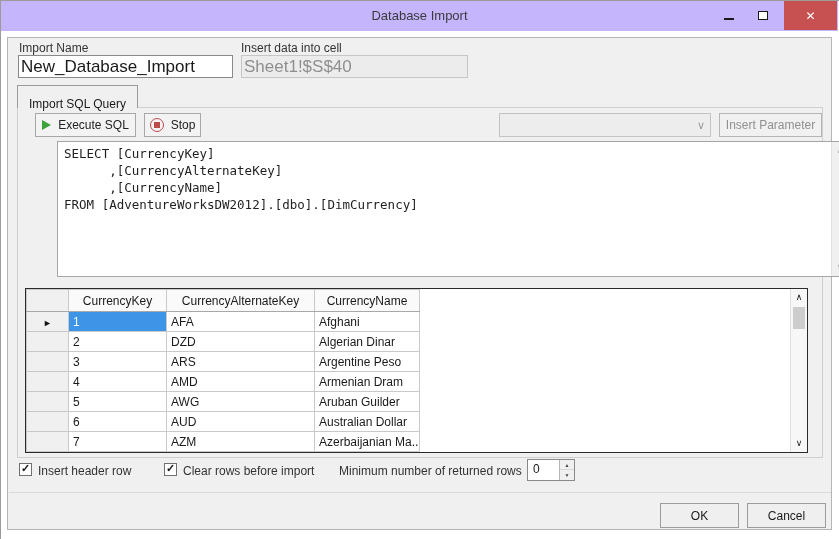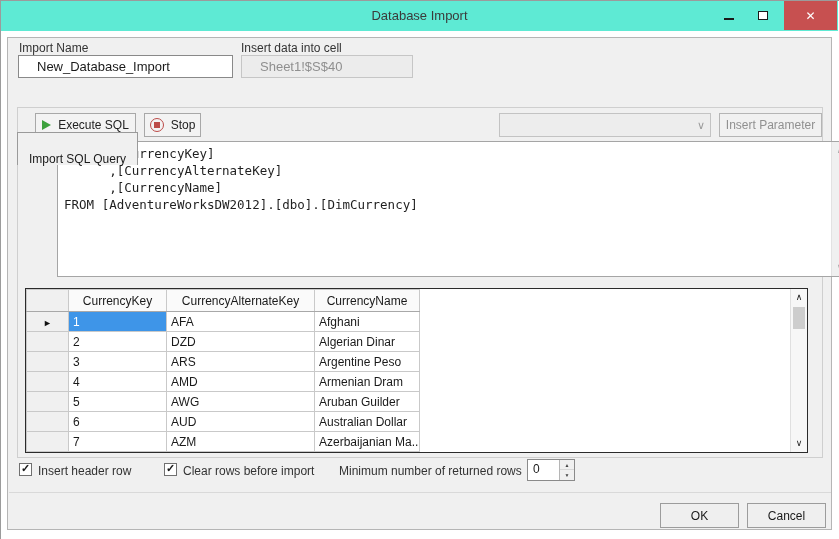--- a/index.html
+++ b/index.html
@@ -2,41 +2,41 @@
 <html><head>
 <meta charset="utf-8">
 <style>
   html,body{margin:0;padding:0;background:#d8d8d8;font-family:"Liberation Sans",sans-serif;}
   .win *{box-sizing:border-box;}
   .win{position:relative;width:839px;height:539px;background:#ffffff;
        border:1px solid #9b9b9b;border-bottom:2px solid #b3524e;overflow:hidden;
        font-family:"Liberation Sans",sans-serif;font-size:12px;color:#1a1a1a;}
 
   
-  .titlebar{position:absolute;left:0;top:0;width:837px;height:30px;background:#5eead4;}
+  .titlebar{position:absolute;left:0;top:0;width:837px;height:30px;background:#c4b5fd;}
   .title{position:absolute;left:0;right:0;top:0;height:30px;line-height:30px;text-align:center;
          font-size:13px;color:#3b3b3b;}
   .caption-btn{position:absolute;top:0;height:29px;display:flex;align-items:center;justify-content:center;cursor:default;}
   .btn-min{left:712px;width:32px;}
   .btn-max{left:746px;width:32px;}
   .btn-close{left:783px;width:53px;background:#c75050;color:#fff;font-size:12px;}
   .min-glyph{width:10px;height:2px;background:#1a1a1a;margin-top:6px;}
   .max-glyph{width:10px;height:9px;border:1.5px solid #1a1a1a;background:#fff;}
 
   
   .panel{position:absolute;left:6px;top:36px;width:825px;height:493px;background:#f0f0f0;border:1px solid #b5b5b5;}
 
   .lbl{position:absolute;font-size:12px;color:#333;white-space:nowrap;}
   .tb{position:absolute;height:23px;border:1px solid #898989;background:#fff;
-      font-size:13px;color:#1a1a1a;padding:0 18px;line-height:21px;white-space:nowrap;overflow:hidden;}
+      font-size:17px;color:#1a1a1a;padding:0 2px;line-height:21px;white-space:nowrap;overflow:hidden;}
   .tb.disabled{border-color:#c6c6c6;background:#ececec;color:#8f8f8f;}
 
   
-  .tab{position:absolute;left:16px;top:84px;height:23px;padding:16px 11px;background:#f0f0f0;
-       border:1px solid #9a9a9a;border-bottom:none;z-index:2;line-height:21px;font-size:12px;margin-top:47px;}
+  .tab{position:absolute;left:16px;top:84px;height:23px;padding:8px 11px;background:#f0f0f0;
+       border:1px solid #9a9a9a;border-bottom:none;z-index:2;line-height:21px;font-size:12px;}
   .tabpage{position:absolute;left:16px;top:106px;width:806px;height:351px;background:#f0f0f0;border:1px solid #cfcfcf;}
 
   
   .btn{position:absolute;height:24px;background:#f3f3f3;border:1px solid #a8a8a8;
        display:flex;align-items:center;justify-content:center;gap:7px;font-size:12px;color:#222;cursor:default;}
   .btn-exec{left:34px;top:112px;width:101px;}
   .btn-stop{left:143px;top:112px;width:57px;}
   .btn-param{left:718px;top:112px;width:103px;color:#909090;border-color:#b5b5b5;background:#f1f1f1;}
   .play-icon{width:0;height:0;border-left:9px solid #3da13d;border-top:5px solid transparent;border-bottom:5px solid transparent;}
   .stop-icon{width:14px;height:14px;border-radius:50%;border:1.5px solid #bc4b48;display:flex;align-items:center;justify-content:center;}
@@ -112,21 +112,21 @@
       <span>✕</span>
     </div>
   </div>
 
   <div class="panel"></div>
 
   <div class="lbl" style="left:18px;top:40px;text-align:right;">Import Name</div>
   <div class="tb" style="left:17px;top:54px;width:215px;">New_Database_Import</div>
 
   <div class="lbl" style="left:240px;top:40px;">Insert data into cell</div>
-  <div class="tb disabled" style="left:240px;top:54px;width:172px;">Sheet1!$S$40</div>
+  <div class="tb disabled" style="left:240px;top:54px;width:227px;">Sheet1!$S$40</div>
 
   <div class="tab">Import SQL Query</div>
   <div class="tabpage"></div>
 
   <div class="btn btn-exec">
     <span class="play-icon"></span>
     <span>Execute SQL</span>
   </div>
   <div class="btn btn-stop">
     <span class="stop-icon">

